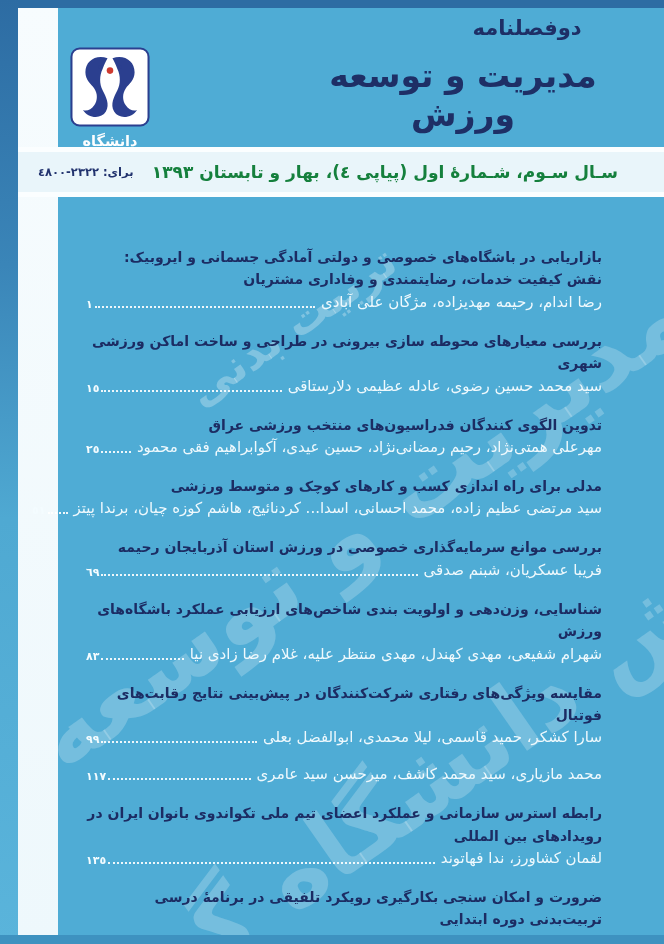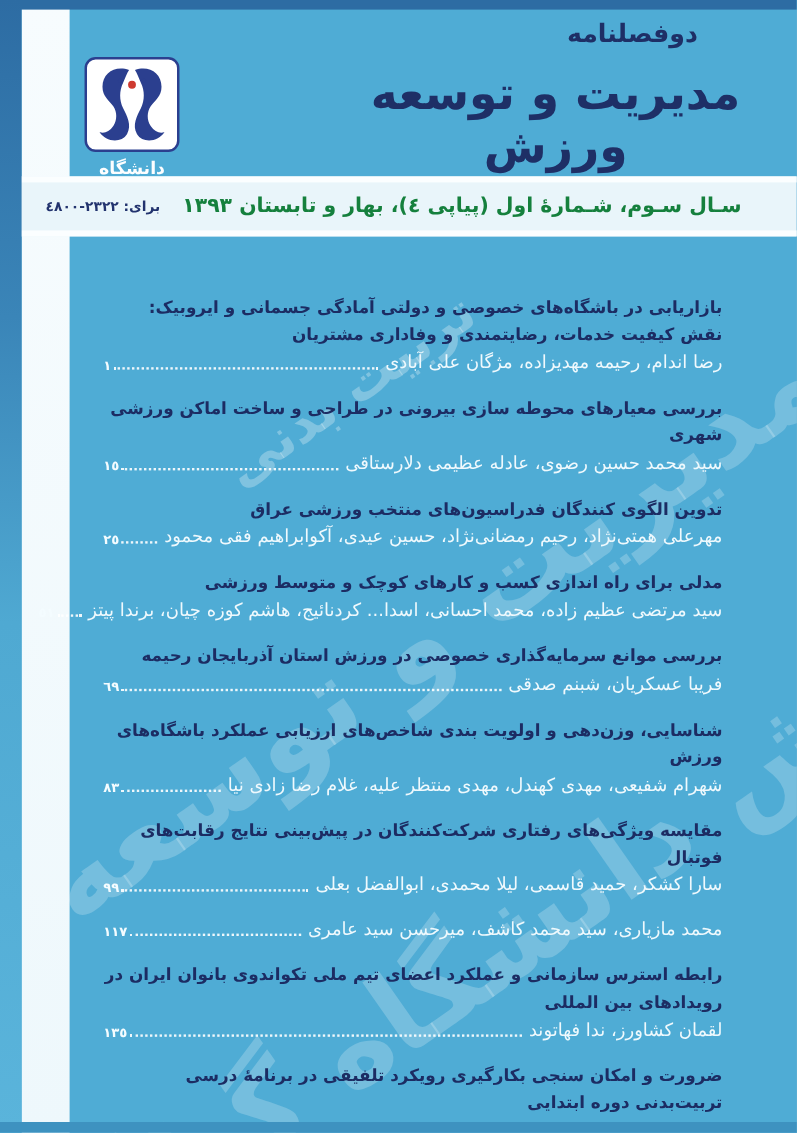--- a/index.html
+++ b/index.html
@@ -18,21 +18,21 @@
   .wm{position:absolute;color:rgba(255,255,255,0.22);font-weight:bold;white-space:nowrap;
     pointer-events:none;z-index:1;}
   .wm1{top:470px;left:-25px;font-size:95px;transform:rotate(-35deg);}
   .wm2{top:715px;left:-45px;font-size:95px;transform:rotate(-35deg);}
   .wm3{top:300px;left:170px;font-size:44px;transform:rotate(-35deg);color:rgba(255,255,255,0.28);}
 
   
   .journal-type{position:absolute;top:16px;left:377px;width:300px;text-align:center;
     font-size:21px;font-weight:bold;color:#1E2F66;z-index:3;}
   .journal-title{position:absolute;top:56px;left:293px;width:340px;text-align:center;
-    font-size:38px;font-weight:bold;color:#1E2F66;z-index:3;}
+    font-size:33px;font-weight:bold;color:#1E2F66;z-index:3;}
   .logo-block{position:absolute;top:46px;left:64px;width:92px;text-align:center;z-index:3;}
   .logo-block svg{display:block;margin:0 auto;width:82px;height:82px;}
   .uni-name{margin-top:5px;font-size:14.5px;font-weight:bold;color:#FDFEFF;}
 
   
   .band{position:absolute;top:147px;left:0;right:0;height:50px;box-sizing:border-box;
     background:#E9F5FA;border-top:5px solid #FBFEFF;border-bottom:5px solid #FBFEFF;
     display:flex;justify-content:space-between;align-items:center;
     padding:0 46px 0 38px;direction:rtl;z-index:3;}
   .issue-info{font-size:17px;font-weight:bold;color:#15803d;}

